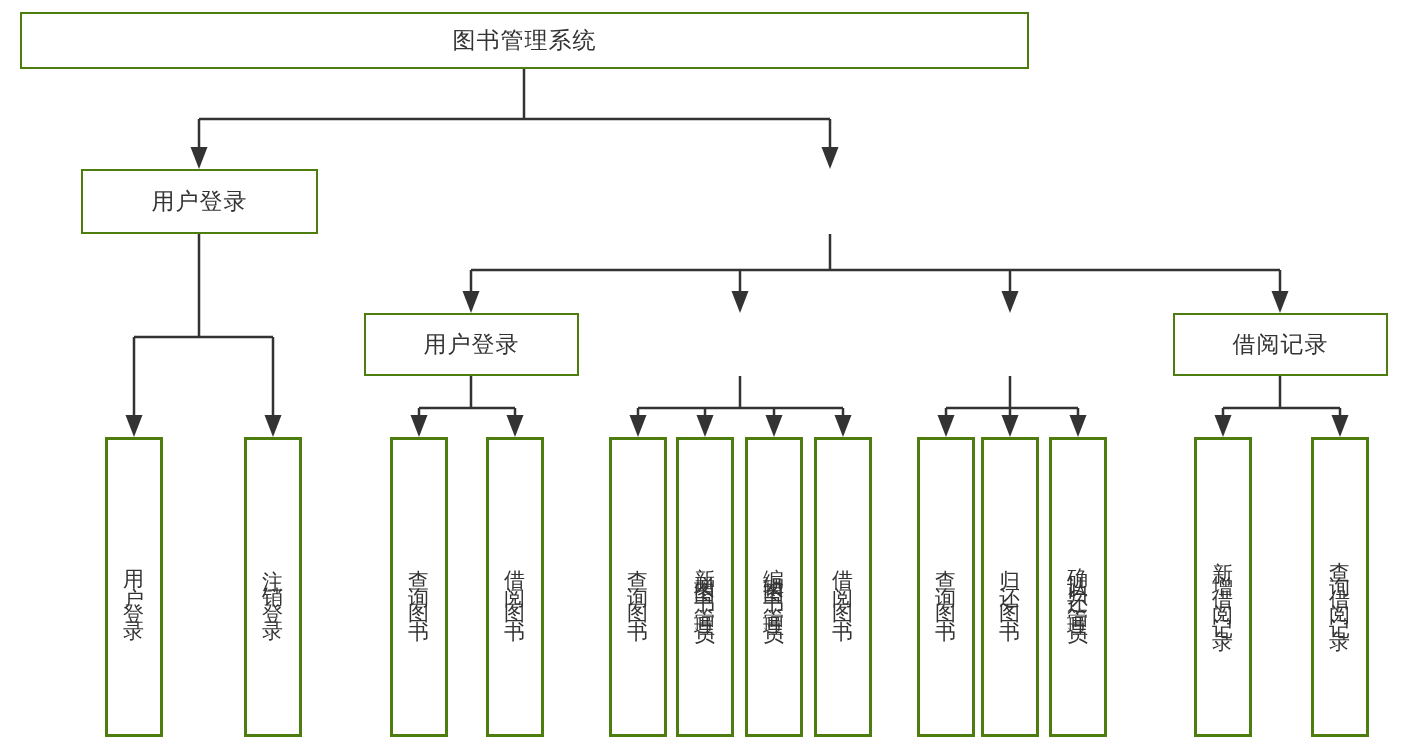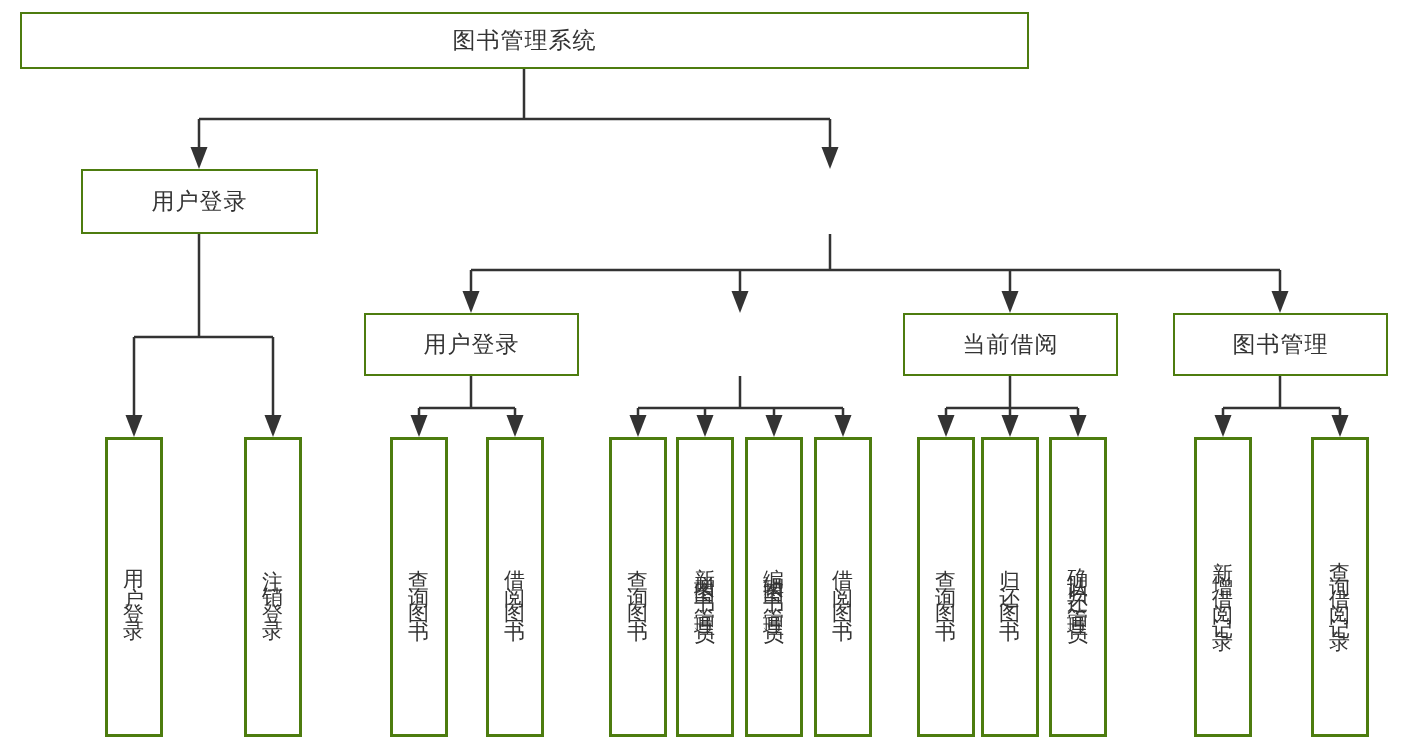--- a/index.html
+++ b/index.html
@@ -136,25 +136,22 @@
     <span>图书管理系统</span>
   </div>
 
   <div class="node hnode lvl2" style="left:81px;">
     <span>用户登录</span>
   </div>
 
   <div class="node hnode lvl3" style="left:364px;">
     <span>用户登录</span>
   </div>
-  <div class="node hnode lvl3" style="left:903px;">
-    <span>当前借阅</span>
-  </div>
   <div class="node hnode lvl3" style="left:1173px;">
-    <span>图书管理</span>
+    <span>借阅记录</span>
   </div>
 
   <div class="node leaf" style="left:105px;">
     <span>用户登录</span>
   </div>
   <div class="node leaf" style="left:244px;">
     <span>注销登录</span>
   </div>
 
   <div class="node leaf" style="left:390px;">

